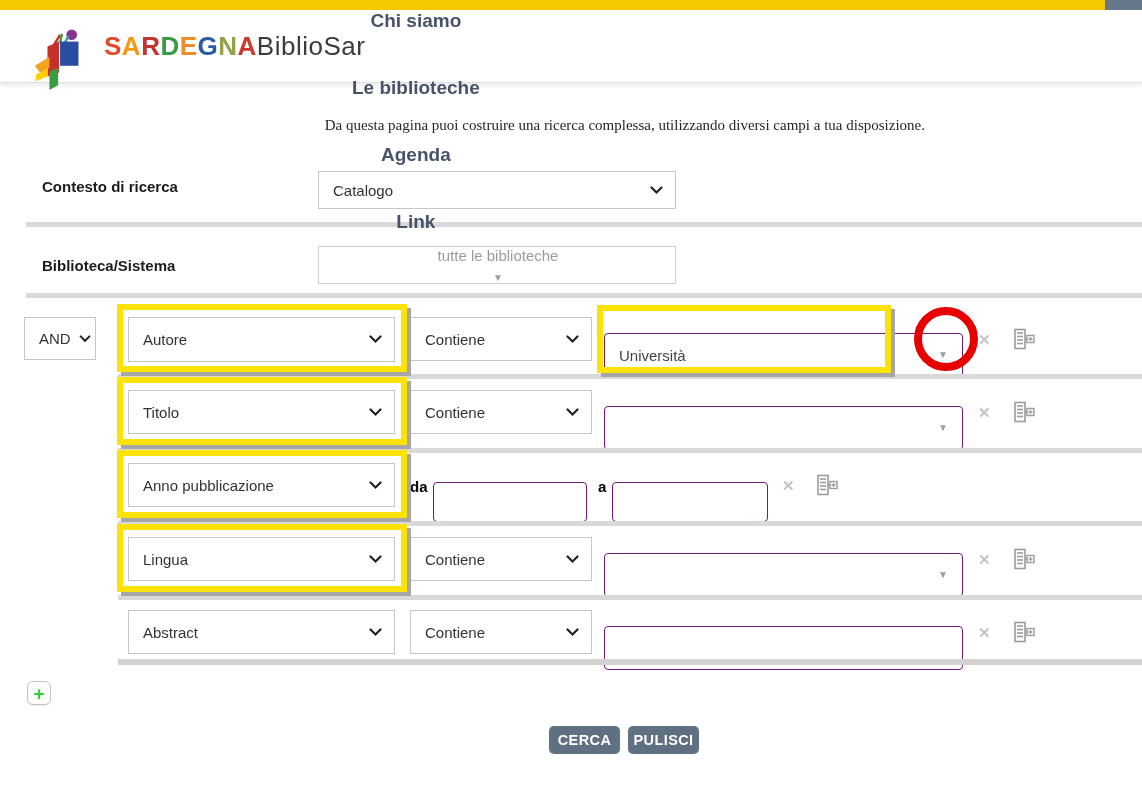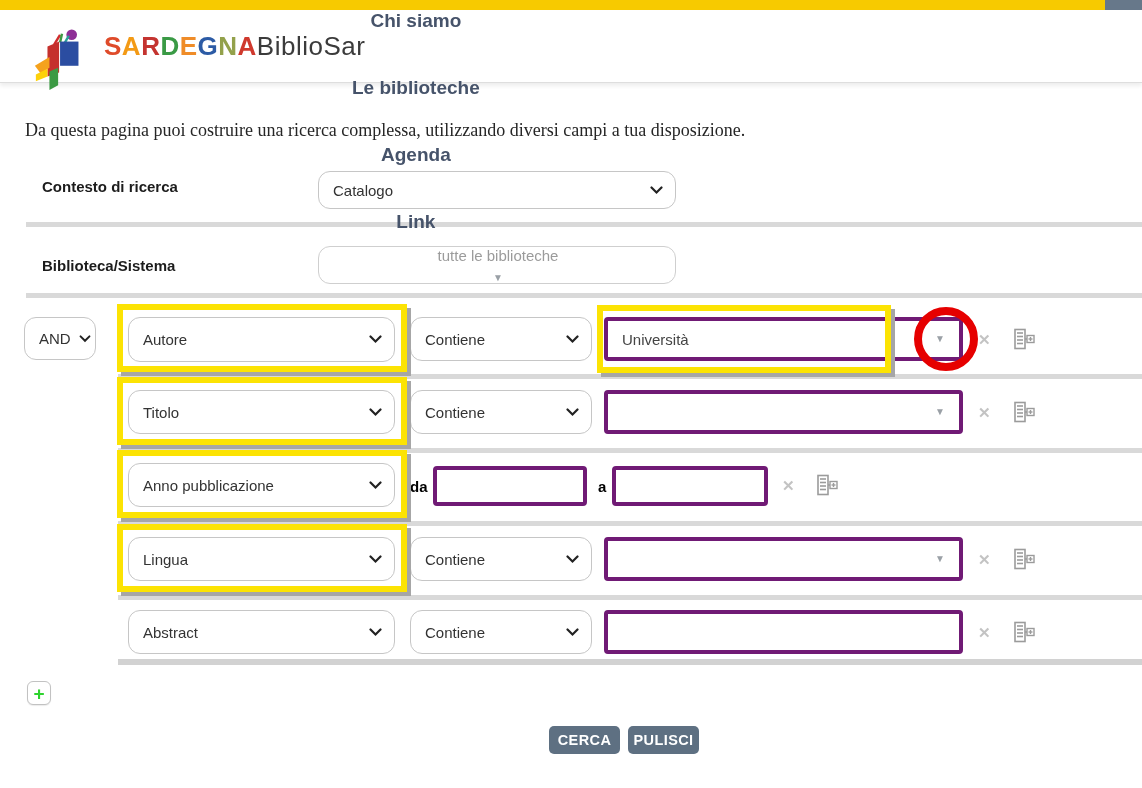--- a/index.html
+++ b/index.html
@@ -20,31 +20,31 @@
   .logo-mark{left:26px;top:18px;width:72px;height:62px;}
   .logo-text{left:104px;top:0;height:73px;display:flex;align-items:center;
              font-size:26px;letter-spacing:.5px;}
   .logo-word span{font-weight:bold;}
   .logo-suffix{color:#3b3b3b;font-weight:normal;}
   .nav{left:352px;top:0;height:73px;display:flex;align-items:center;gap:45px;flex-direction:column;}
   .nav-item{font-size:19px;font-weight:bold;color:#46536a;cursor:pointer;white-space:nowrap;}
 
   
   .intro{left:25px;top:102px;width:900px;font-family:"Liberation Serif",serif;
-         font-size:18px;color:#262626;}
+         font-size:15px;color:#262626;text-align:right;}
 
   
   .flabel{font-size:15px;font-weight:bold;color:#1c1c1c;white-space:nowrap;}
-  .sel{background:#fff;border:1px solid #c6c6c6;border-radius:12px;display:flex;
+  .sel{background:#fff;border:1px solid #c6c6c6;border-radius:0;display:flex;
        align-items:center;justify-content:space-between;padding:0 12px 0 14px;
        font-size:15px;color:#333;cursor:pointer;}
   .sel .chev{flex:0 0 auto;margin-left:8px;}
-  .inputbox{background:#fff;border:4px solid #701a75;border-radius:4px;display:flex;
+  .inputbox{background:#fff;border:1px solid #701a75;border-radius:4px;display:flex;
        align-items:center;justify-content:space-between;padding:0 14px;
-       font-size:15px;color:#444;}
+       font-size:15px;color:#444;margin-top:16px;}
   .caret-tri{color:#9aa0a6;font-size:10px;line-height:1;}
   .divider{background:#d9d9d9;}
   .muted{color:#9b9b9b;}
   .xicon{color:#c3c3c3;font-size:15px;font-weight:bold;cursor:pointer;line-height:1;}
   .rowicon{cursor:pointer;}
   .rangelbl{font-size:15px;font-weight:bold;color:#000000;}
 
   
   .hl{border:6px solid #fce303;box-shadow:4px 4px 0 #a6a6a6;pointer-events:none;z-index:50;}
   .redcircle{width:64px;height:64px;border:8px solid #e60000;border-radius:50%;

